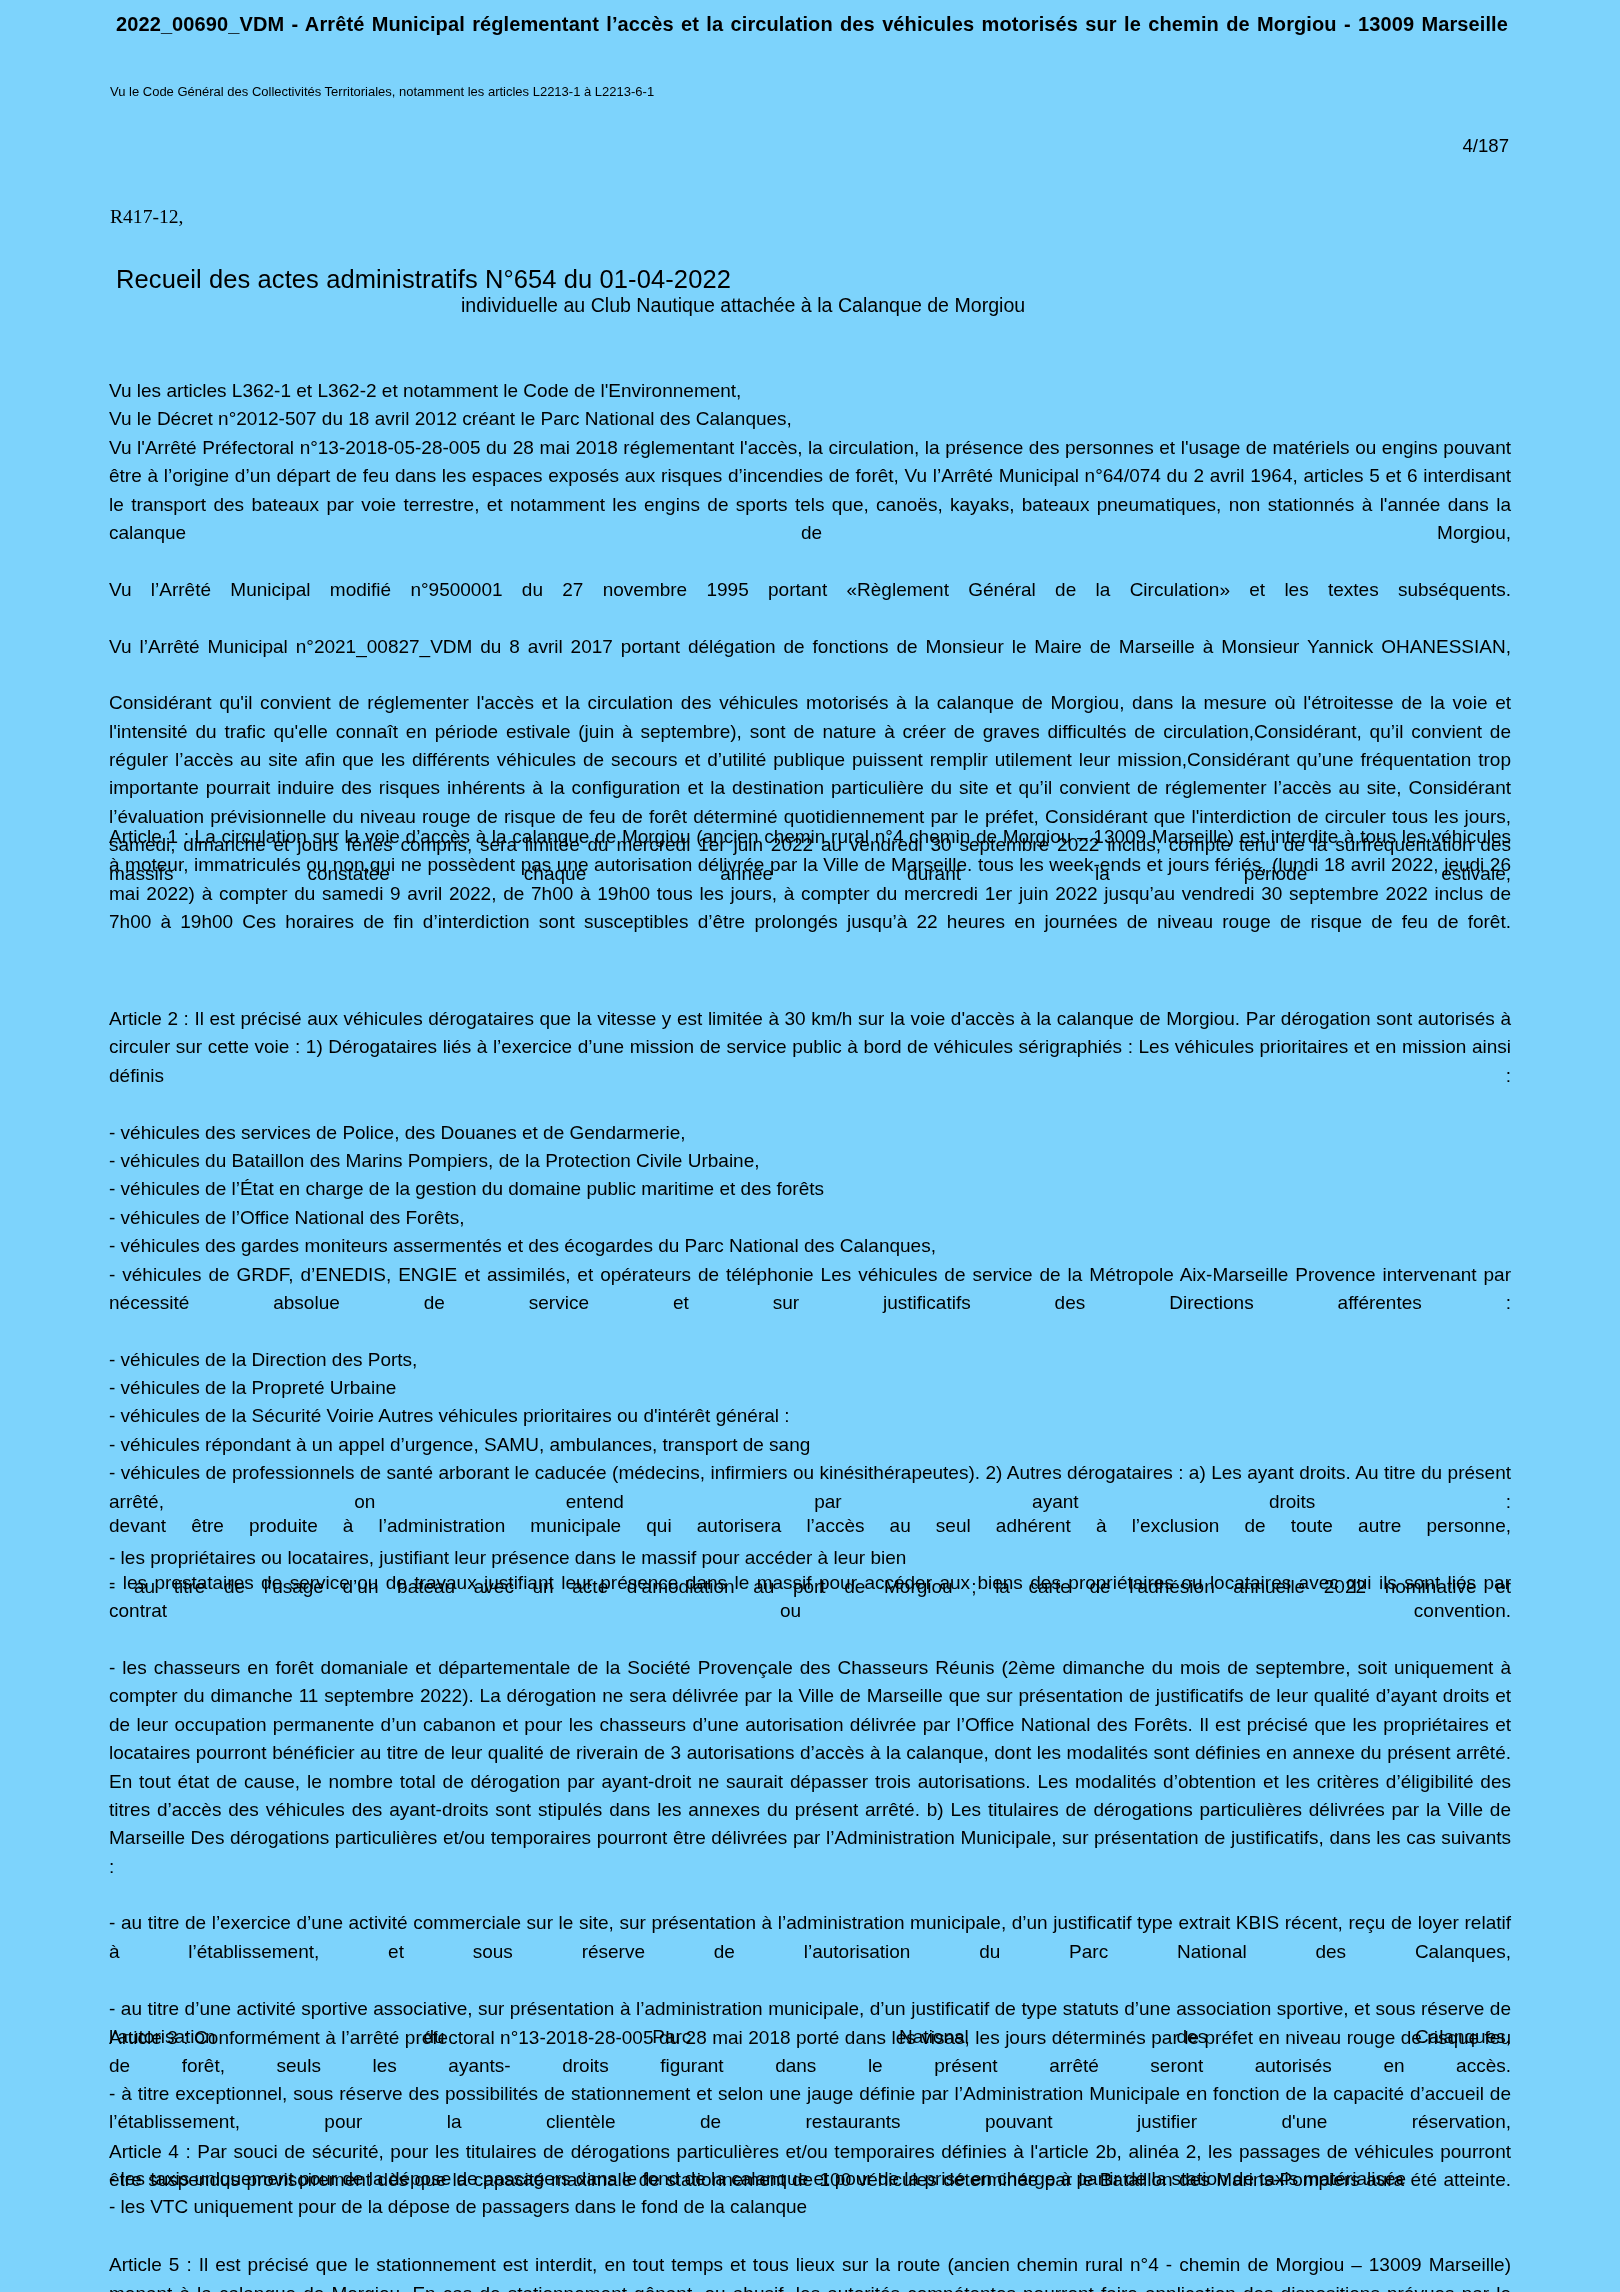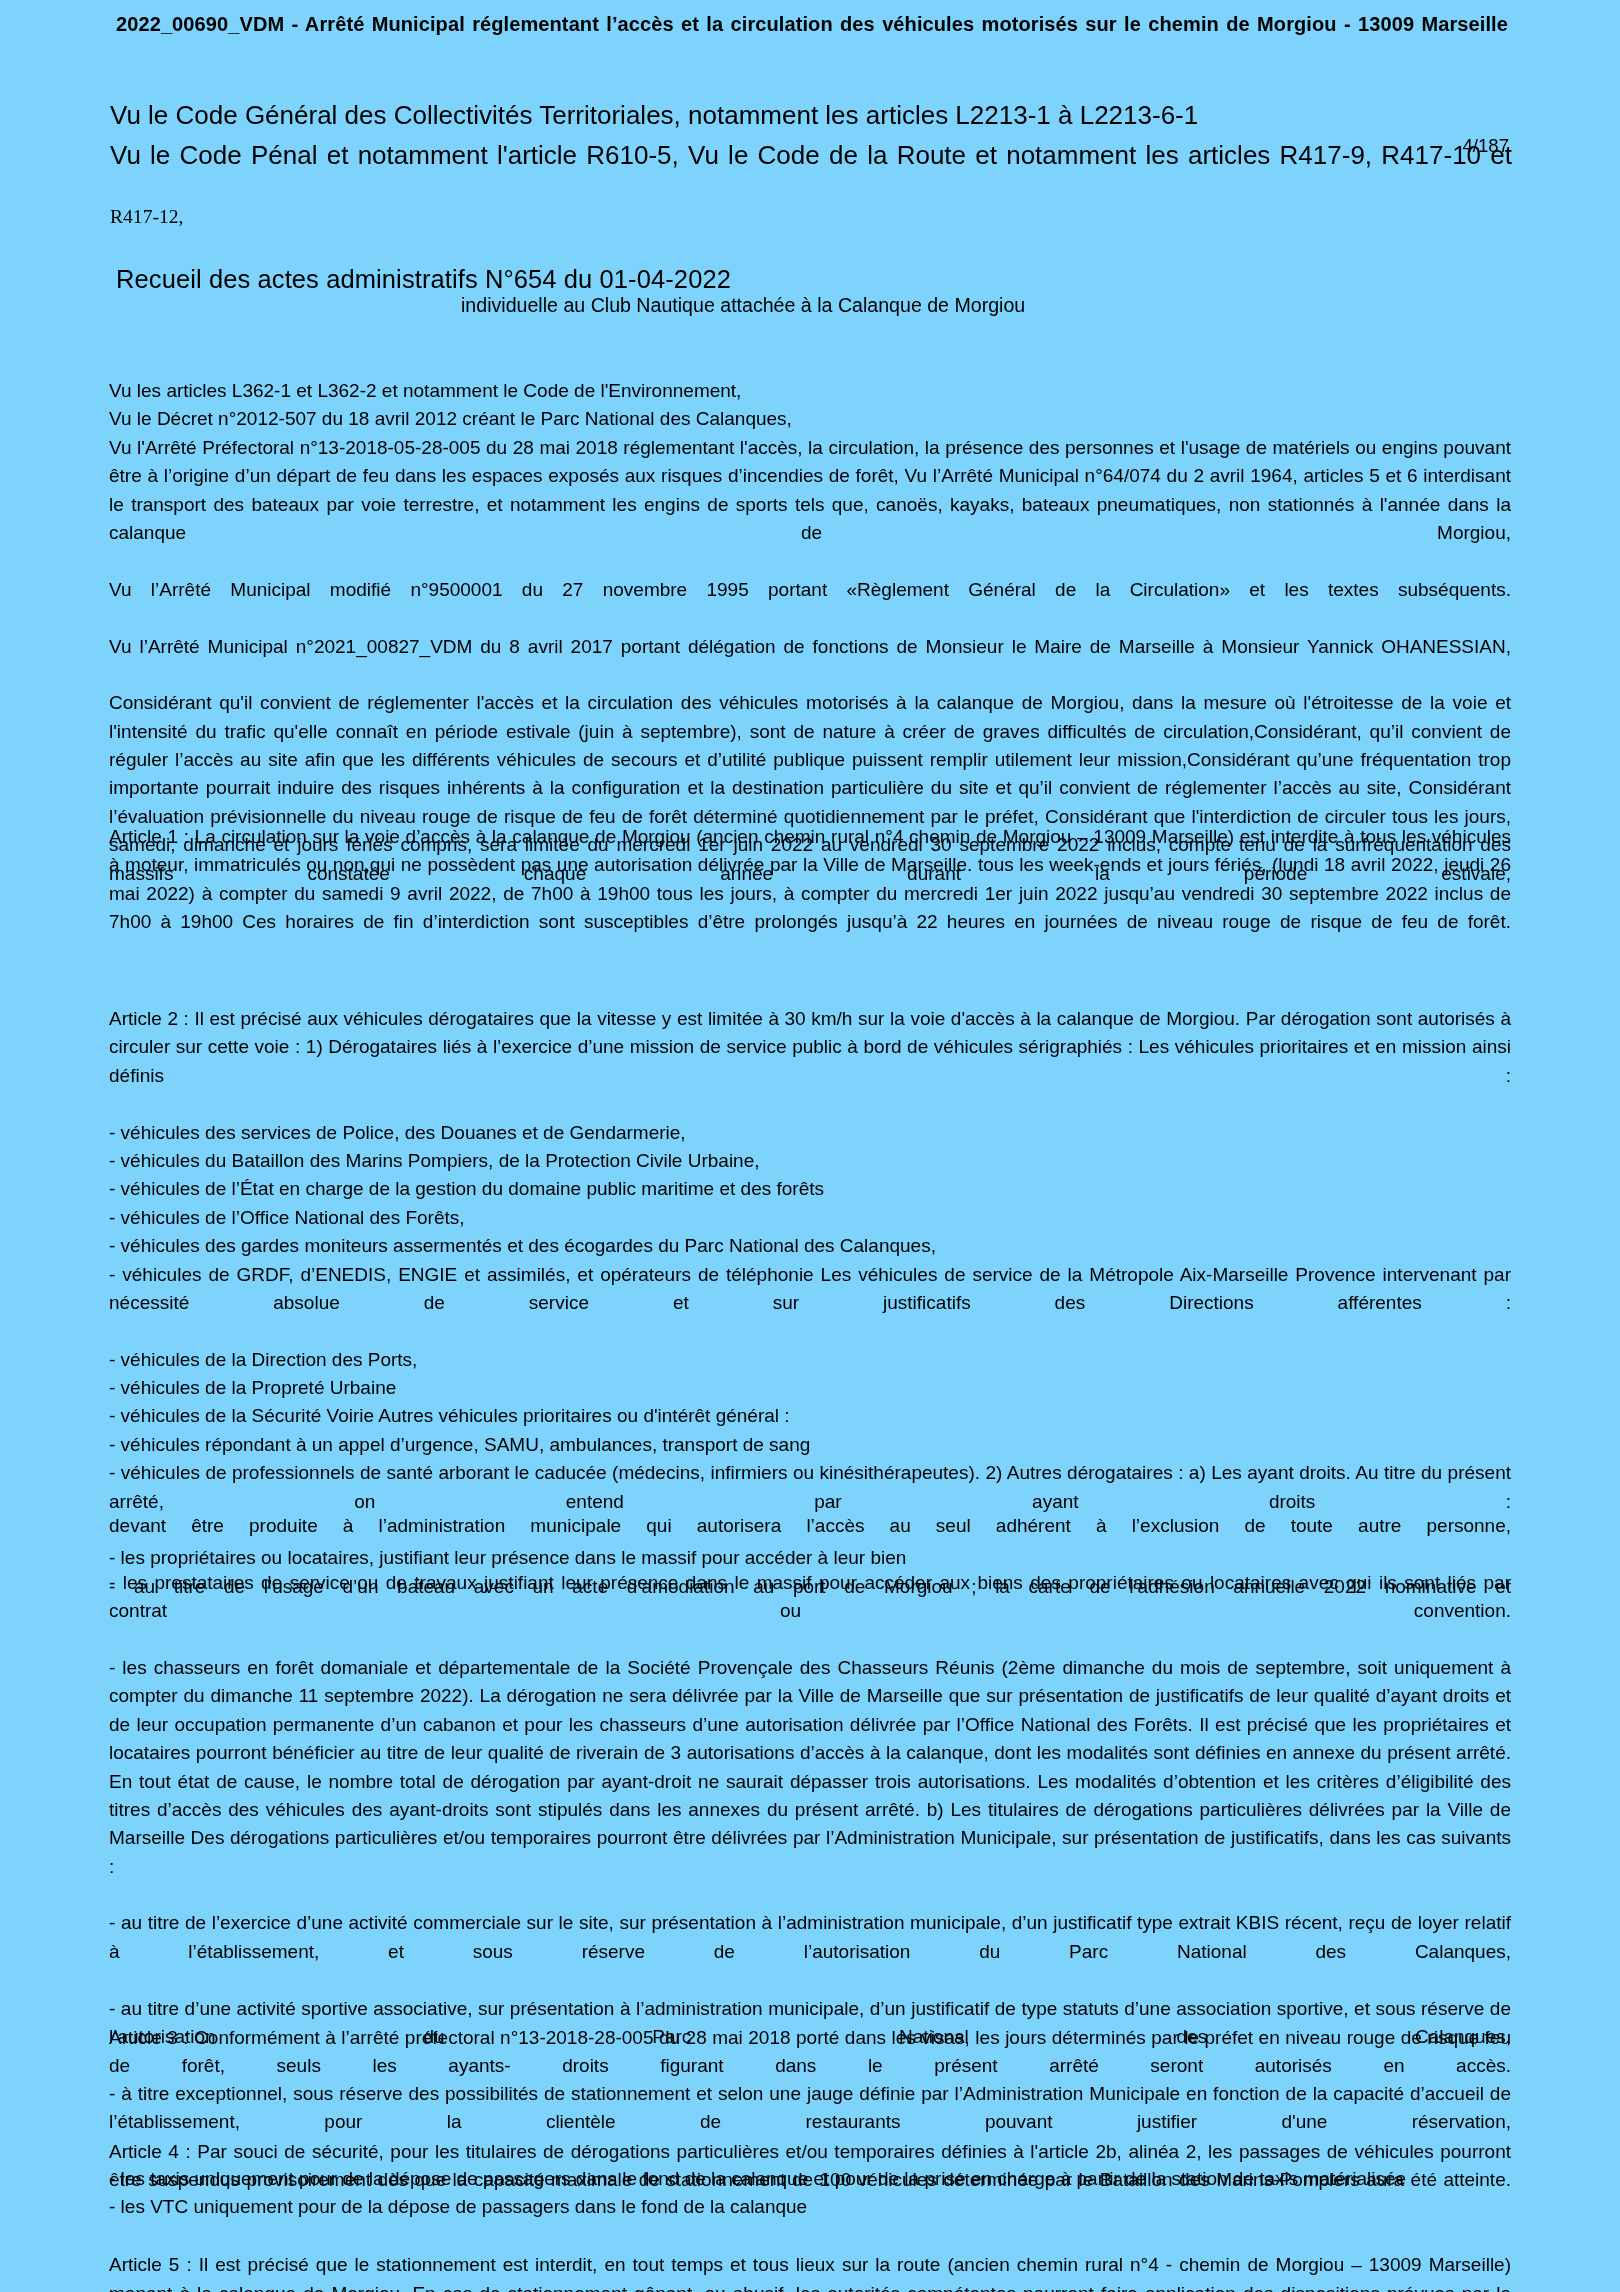--- a/index.html
+++ b/index.html
@@ -37,23 +37,23 @@
   }
   .doc-title::after {
     content: "";
     display: inline-block;
     width: 100%;
   }
 
   .visa-head {
     position: absolute;
     left: 110px;
-    top: 96px;
+    top: 82px;
     width: 1402px;
-    font-size: 26px;
+    font-size: 13px;
     line-height: 1.52;
   }
   .visa-head .l1 { text-align: left; white-space: nowrap; }
   .visa-head .l2 {
     text-align: justify;
     text-justify: inter-word;
   }
   .visa-head .l2::after {
     content: "";
     display: inline-block;
@@ -130,21 +130,20 @@
 </style>
 </head>
 <body>
 
 <div class="page">
 
   <div class="doc-title">2022_00690_VDM - Arrêté Municipal réglementant l’accès et la circulation des véhicules motorisés sur le chemin de Morgiou - 13009 Marseille</div>
 
   <div class="visa-head">
     <div class="l1">Vu le Code Général des Collectivités Territoriales, notamment les articles L2213-1 à L2213-6-1</div>
-    <div class="l2">Vu   le   Code   Pénal   et   notamment   l'article   R610-5, Vu le Code de la Route et notamment les articles R417-9, R417-10 et</div>
   </div>
 
   <div class="page-number">4/187</div>
 
   <div class="ref-line">R417-12,</div>
 
   <div class="recueil">Recueil des actes administratifs N°654 du 01-04-2022</div>
   <div class="recueil-sub">individuelle au Club Nautique attachée à la Calanque de Morgiou</div>
 
   <div class="body-block blk-visas">

